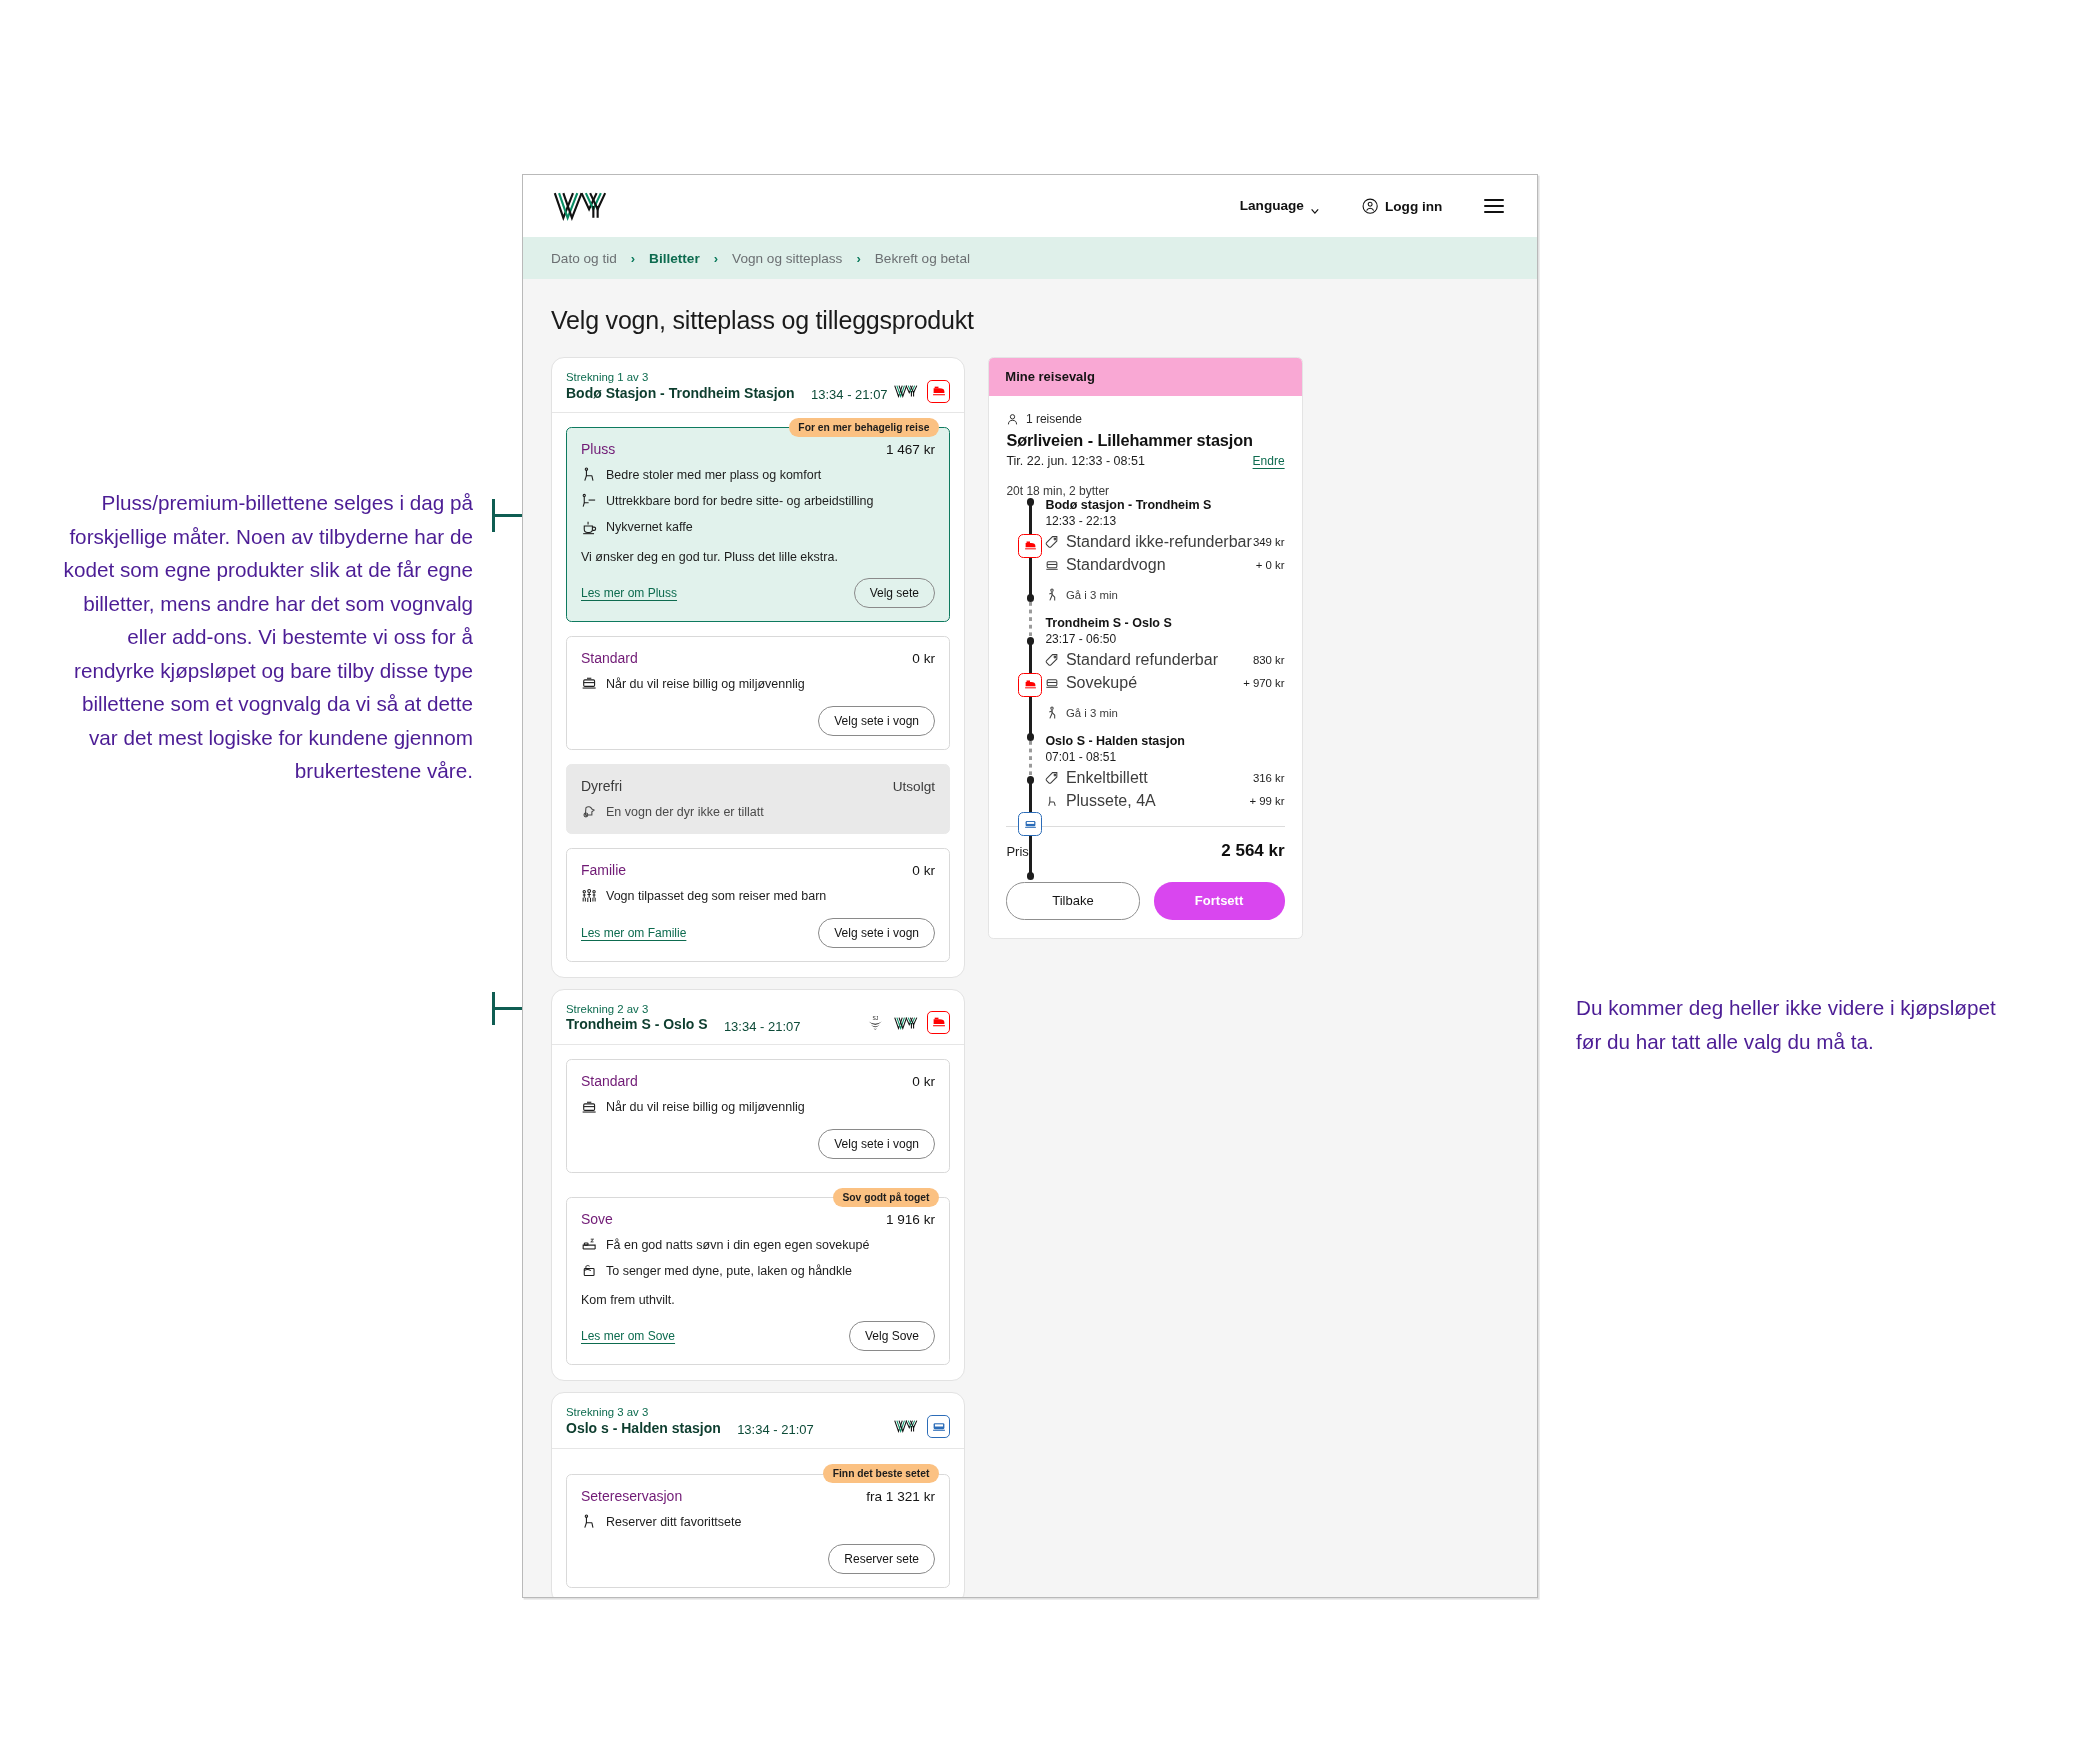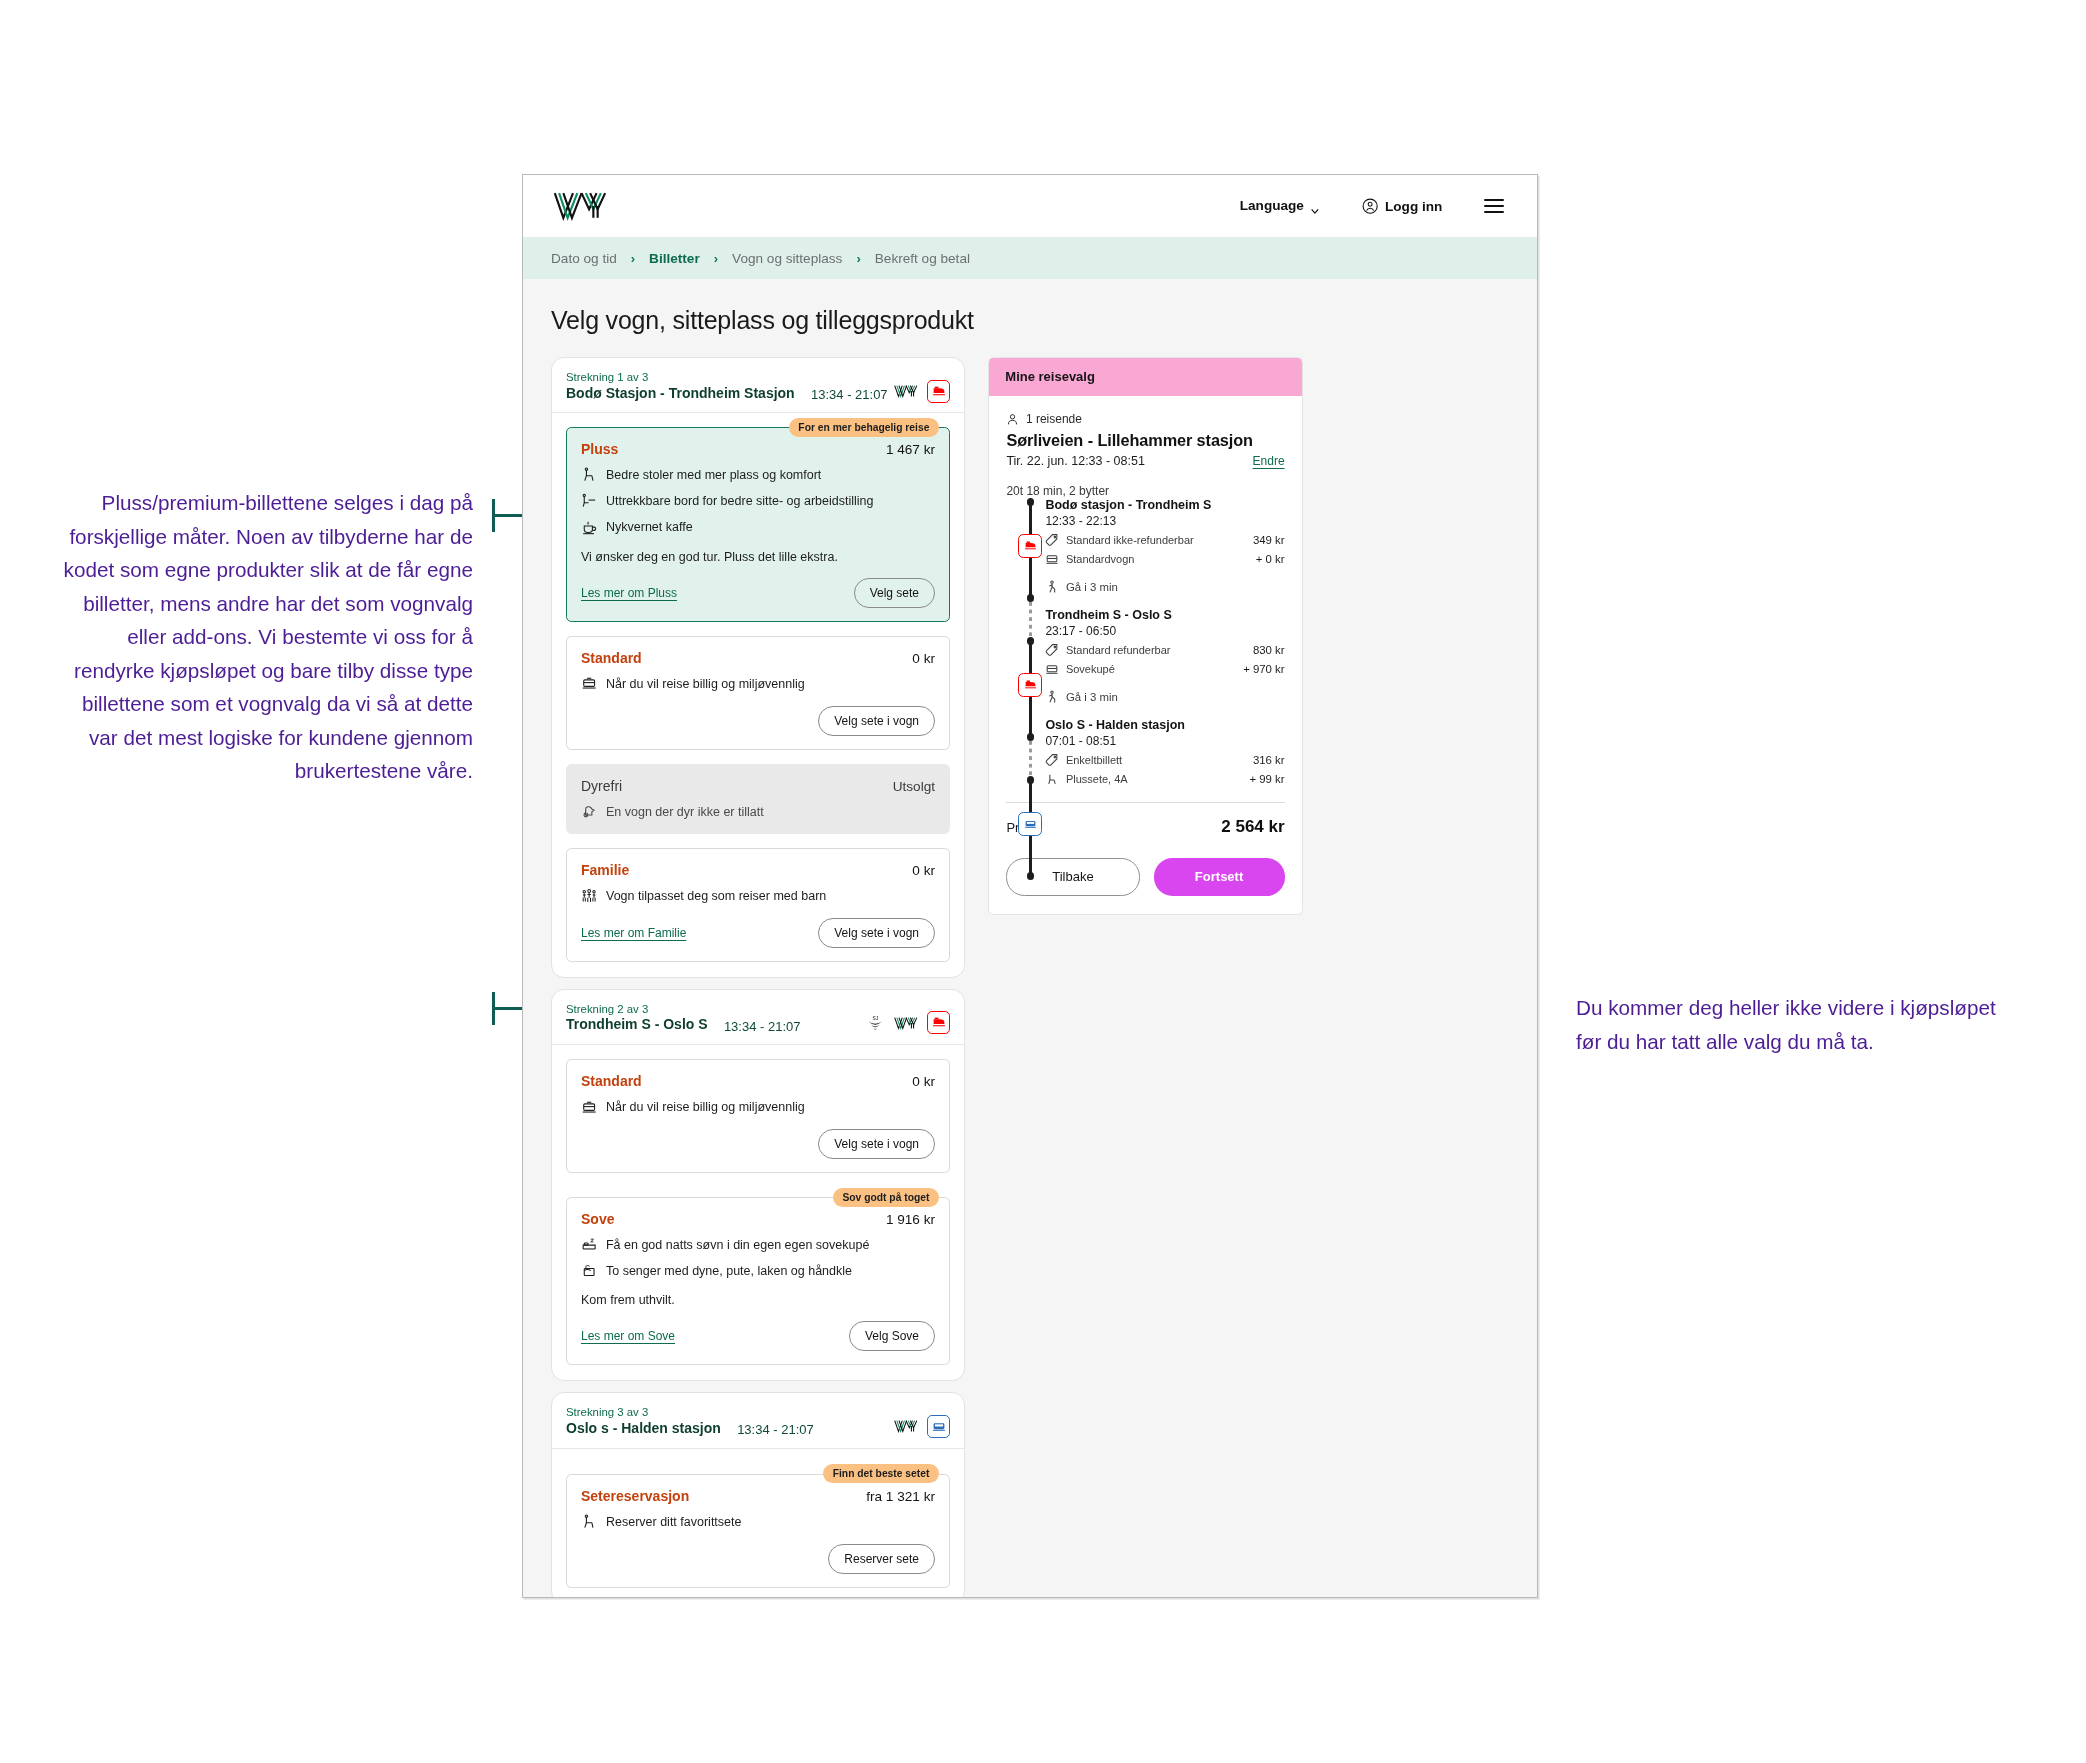--- a/index.html
+++ b/index.html
@@ -131,21 +131,21 @@
   .opt.disabled { background: #e9e9e9; border: 0.5px solid #e9e9e9; }
 
   .ribbon {
     position: absolute; top: -10.3px; right: 9.8px;
     background: #fbc182; color: #1d1d1d;
     font-size: 10.3px; font-weight: 700;
     padding: 3.8px 9.8px; border-radius: 11px; white-space: nowrap;
   }
 
   .opt-top { display: flex; align-items: baseline; }
-  .opt-name { font-size: 14px; font-weight: 700; color: #c2410c; }
+  .opt-name { font-size: 14px; font-weight: 400; color: #701a75; }
   .opt-name.muted { font-weight: 400; color: #3b3b3b; }
   .opt-price { margin-left: auto; font-size: 13.6px; color: #141414; }
   .opt-price.muted { color: #3b3b3b; }
 
   .feat { display: flex; align-items: center; gap: 8.7px; margin-top: 9.8px; }
   .feat-ic { width: 16.3px; height: 16.3px; flex: none; }
   .feat-tx { font-size: 12.5px; color: #1d1d1d; }
   .opt.disabled .feat-tx { color: #4a4a4a; }
 
   .opt-note { font-size: 12.5px; color: #1d1d1d; margin-top: 14px; }
@@ -180,21 +180,21 @@
   .panel-daterow { display: flex; align-items: baseline; margin-top: 3.3px; }
   .panel-date { font-size: 12.5px; color: #1d1d1d; }
   .panel-dur { font-size: 12px; color: #3a3a3a; margin-top: 16.3px; }
 
   .timeline { margin-top: 0; position: relative; padding-left: 39px; }
   .tl-seg { position: relative; }
   .tl-title { font-size: 12.5px; font-weight: 700; color: #131313; }
   .tl-time  { font-size: 12px; color: #1c1c1c; margin-top: 2.2px; }
   .tl-line  { display: flex; align-items: center; margin-top: 4.9px; }
   .tl-ic { width: 14px; height: 14px; margin-right: 6.5px; flex: none; }
-  .tl-lab { font-size: 11px; color: #3d3d3d; }
+  .tl-lab { font-size: 16px; color: #3d3d3d; }
   .tl-val { margin-left: auto; font-size: 11.4px; color: #1d1d1d; }
   .tl-walk { display: flex; align-items: center; margin: 8.7px 0; }
   .tl-walk .tl-lab { font-size: 11.4px; color: #3d3d3d; }
 
   .rail { position: absolute; left: 12px; top: 0; bottom: 0; width: 24px; }
   .rail .solid { position: absolute; left: 11px; width: 2.2px; background: #1d1d1d; }
   .rail .dots  { position: absolute; left: 11px; width: 2.2px;
                  background-image: linear-gradient(#9a9a9a 55%, transparent 0);
                  background-size: 2.2px 7.6px; }
   .rail .dot { position: absolute; left: 8.2px; width: 7.6px; height: 7.6px;

